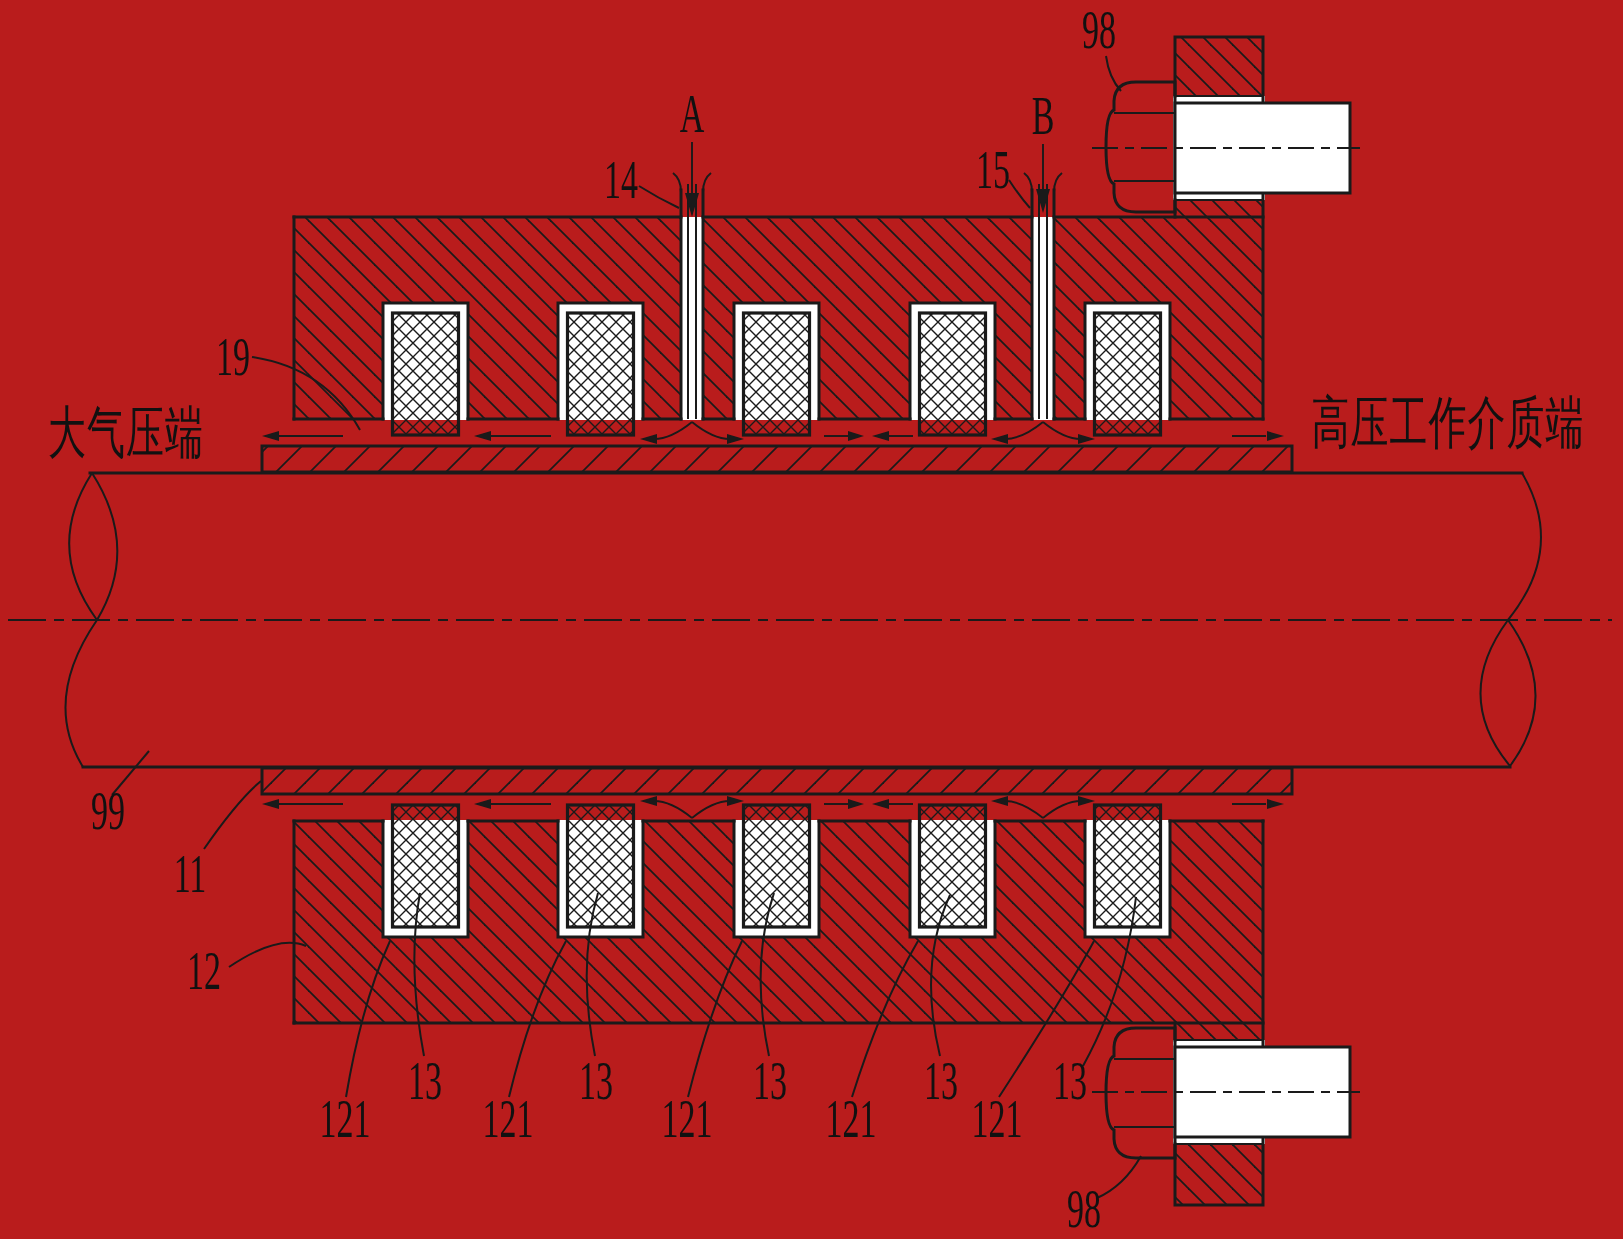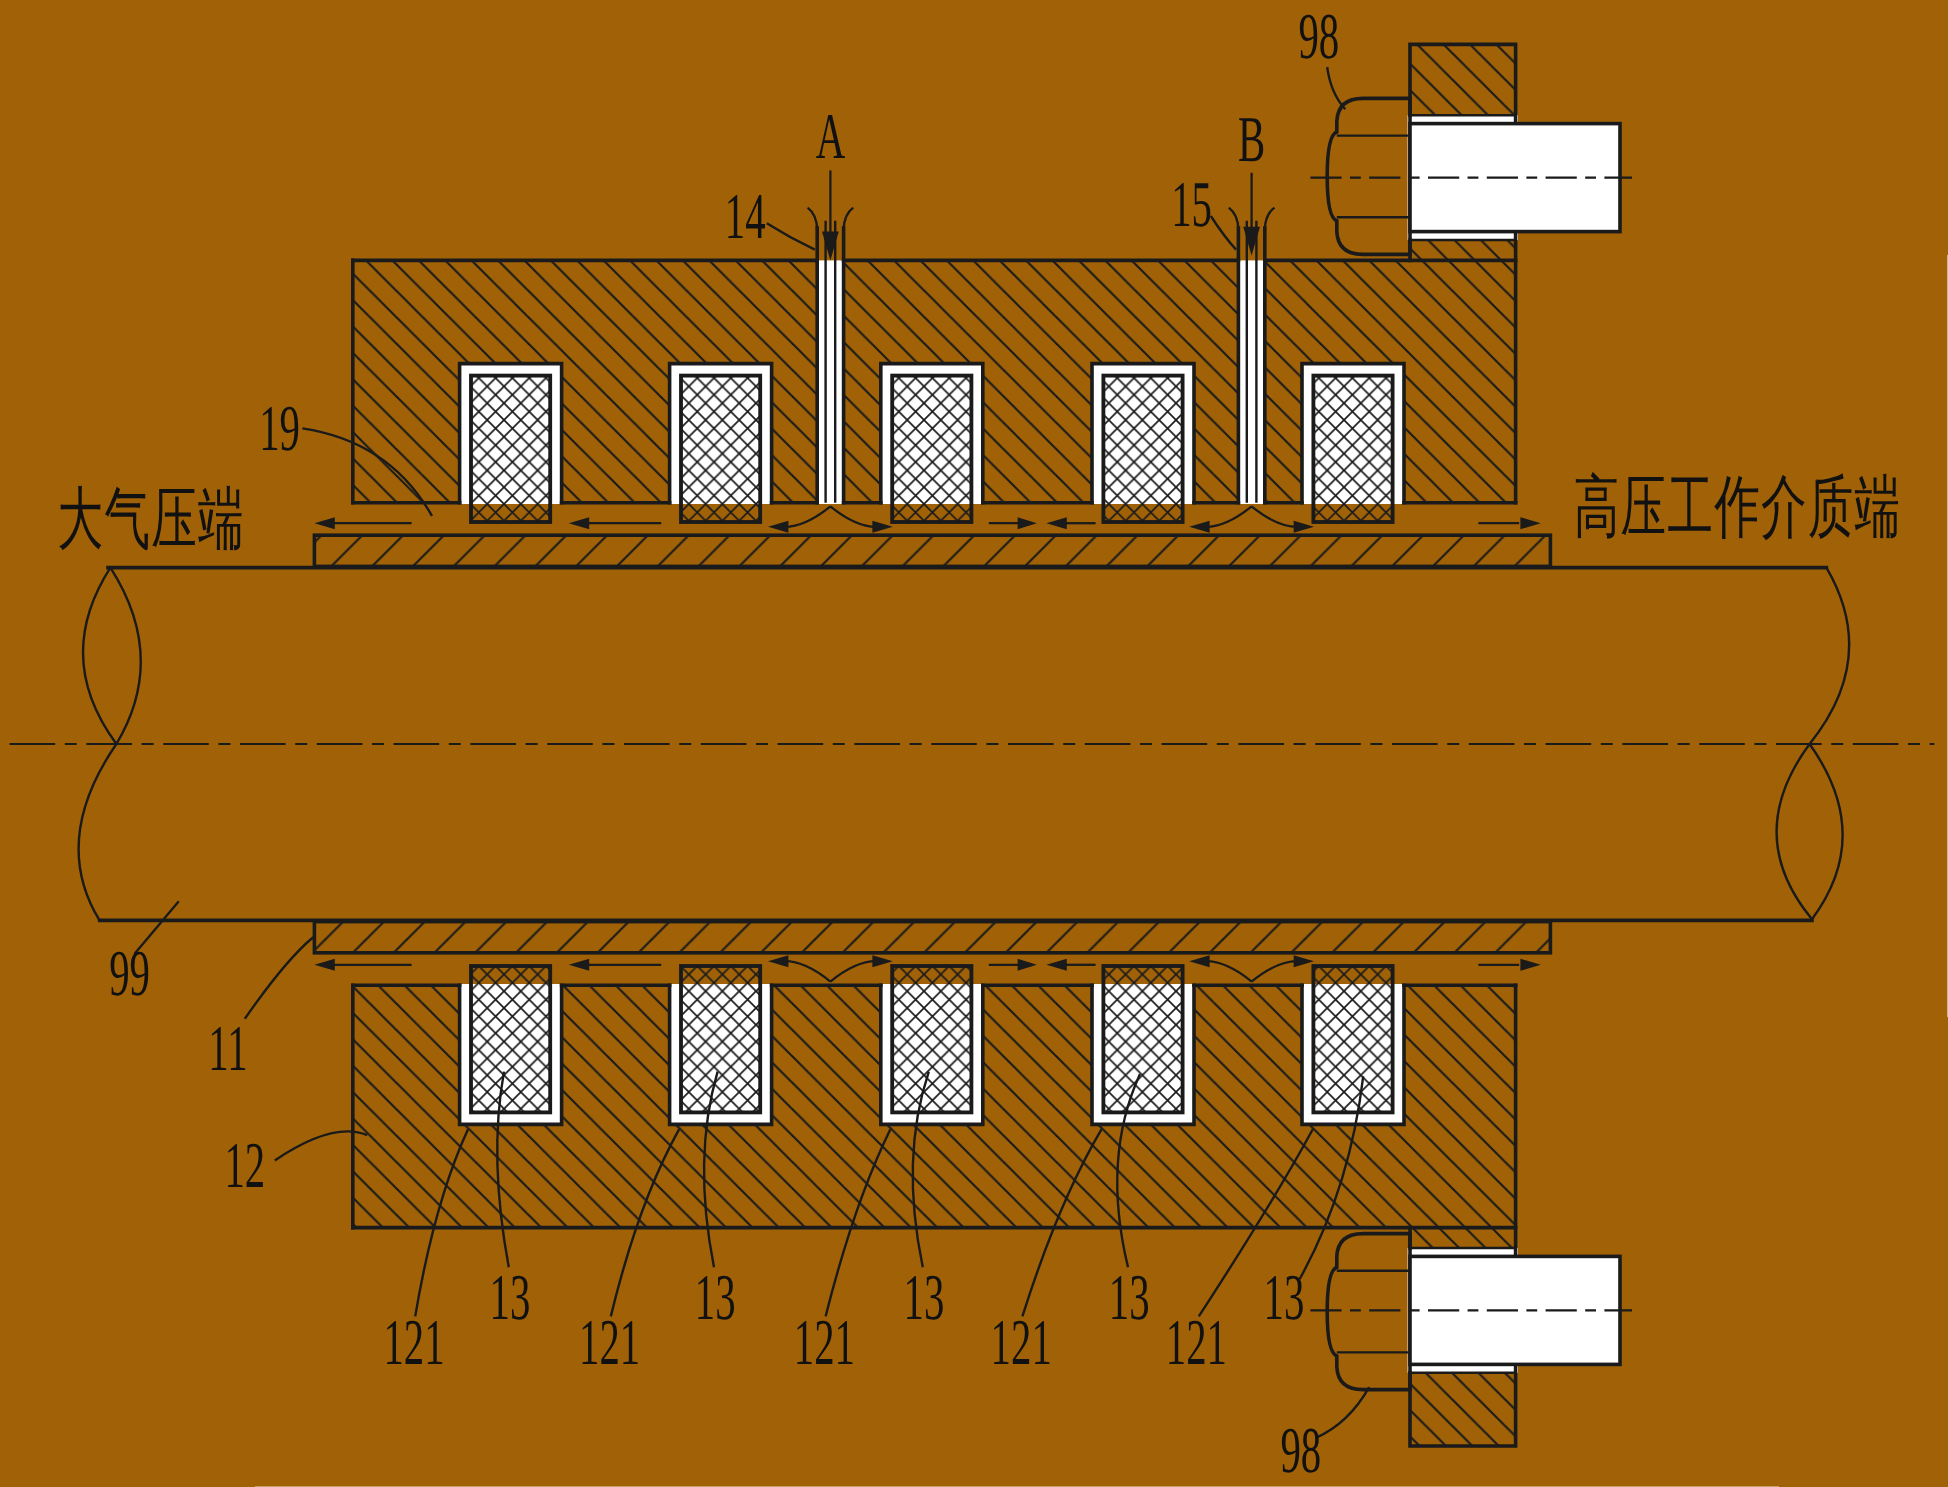--- a/index.html
+++ b/index.html
@@ -1,16 +1,16 @@
 <!DOCTYPE html>
 <html><head>
 <meta charset="utf-8">
 <style>
   html,body{margin:0;padding:0;background:#ffffff;}
-  .canvas{width:1623px;height:1239px;position:relative;background:#a16207;overflow:hidden;}
+  .canvas{width:1623px;height:1239px;position:relative;background:#b91c1c;overflow:hidden;}
   svg{display:block;}
   .ln{stroke:#1a1a1a;stroke-width:3;fill:none;stroke-linecap:square;}
   .ln2{stroke:#1a1a1a;stroke-width:2;fill:none;}
   .thin{stroke:#1a1a1a;stroke-width:1.9;fill:none;}
   .cl{stroke:#1a1a1a;stroke-width:1.8;fill:none;stroke-dasharray:38 8 10 8;}
   .clb{stroke:#1a1a1a;stroke-width:1.8;fill:none;stroke-dasharray:26 7 9 7;}
   .ah{fill:#1a1a1a;stroke:none;}
   .lbl{font-family:"Liberation Serif","DejaVu Serif",serif;fill:#111;}
   .num{font-size:34px;}
   .cjk{font-size:38px;letter-spacing:1px;}

